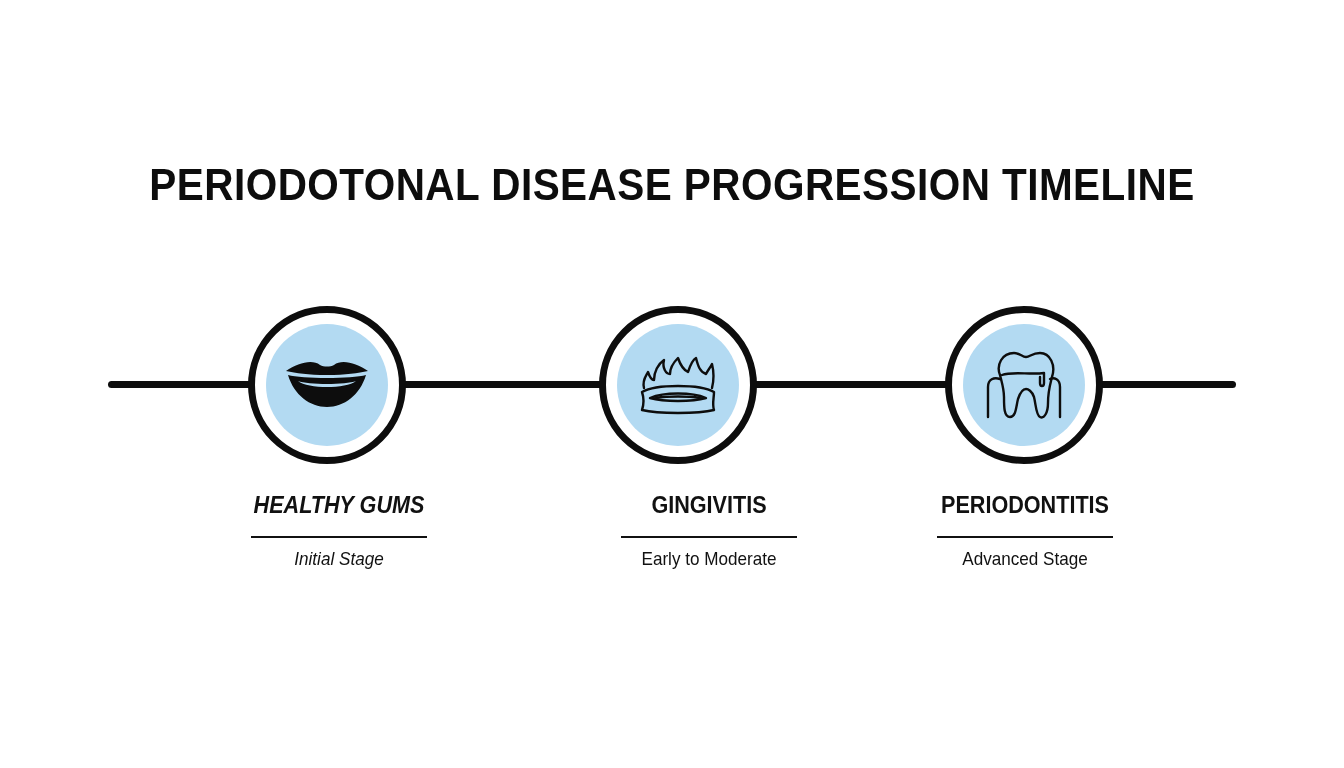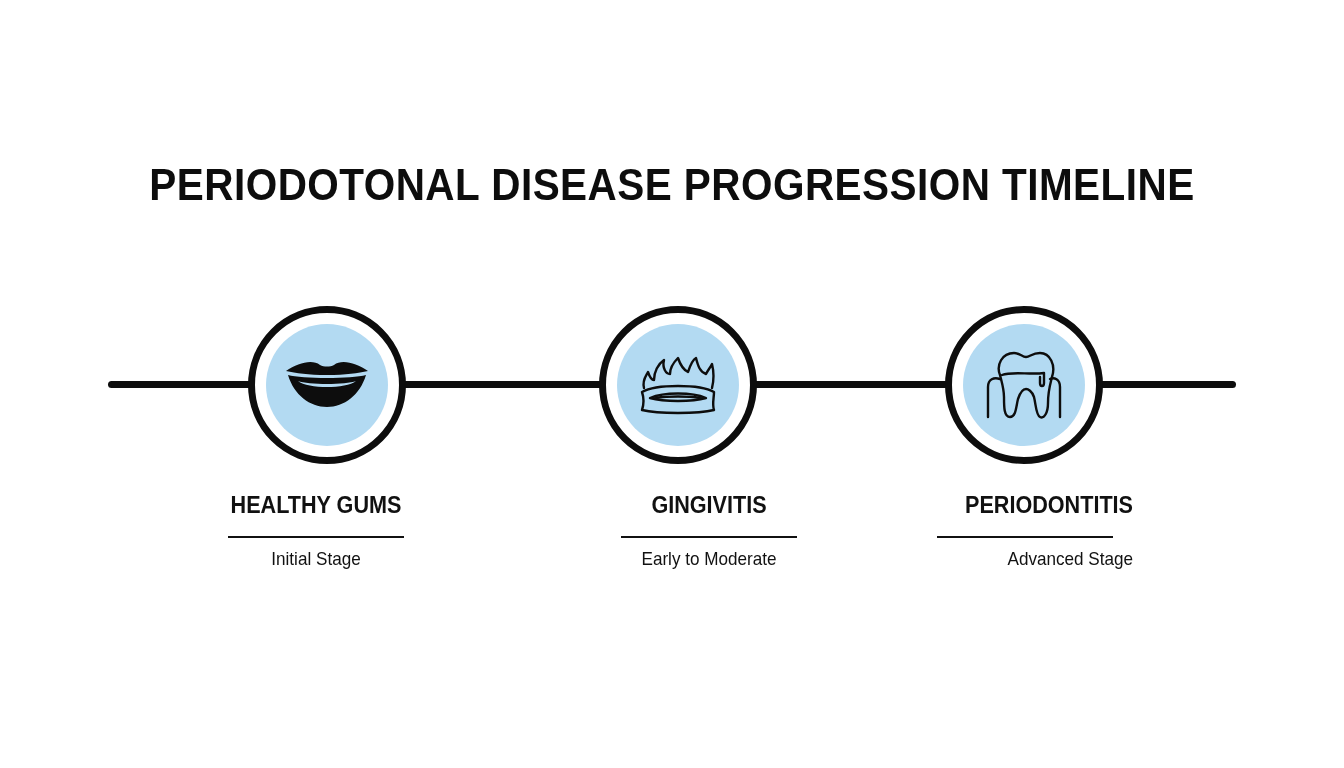--- a/index.html
+++ b/index.html
@@ -62,29 +62,29 @@
   <div class="inner">
     <svg width="80" height="76" viewBox="0 0 80 76" fill="none" stroke="#0d0d0d" stroke-width="2.4" stroke-linejoin="round" stroke-linecap="round">
       <path d="M16 28 C12 18 18 6 30 6 C36 6 38 10 42 10 C46 10 48 6 56 6 C66 6 72 18 68 30 C66 38 64 44 64 56 C64 66 60 72 56 70 C52 68 52 58 50 50 C48 44 44 42 42 42 C38 42 36 46 34 52 C32 60 32 70 26 70 C20 70 20 60 20 50 C20 42 18 36 16 28 Z"></path>
       <path d="M18 28 C28 24 46 28 60 26 L60 36 C60 40 56 40 56 36 L56 30"></path>
       <path d="M4 70 L4 40 C4 32 10 30 16 32"></path>
       <path d="M76 70 L76 40 C76 32 70 30 66 32"></path>
     </svg>
   </div>
 </div>
 
-<div class="label-block" style="left:196px;">
+<div class="label-block" style="left:219px;font-style:italic;">
   <div class="stage-name">HEALTHY GUMS</div>
   <div class="divider"></div>
   <div class="stage-sub">Initial Stage</div>
 </div>
 
 <div class="label-block" style="left:589px;">
   <div class="stage-name">GINGIVITIS</div>
   <div class="divider"></div>
   <div class="stage-sub">Early to Moderate</div>
 </div>
 
-<div class="label-block" style="left:905px;text-align:right;">
+<div class="label-block" style="left:905px;">
   <div class="stage-name">PERIODONTITIS</div>
   <div class="divider"></div>
   <div class="stage-sub">Advanced Stage</div>
 </div>
 
 </body></html>

